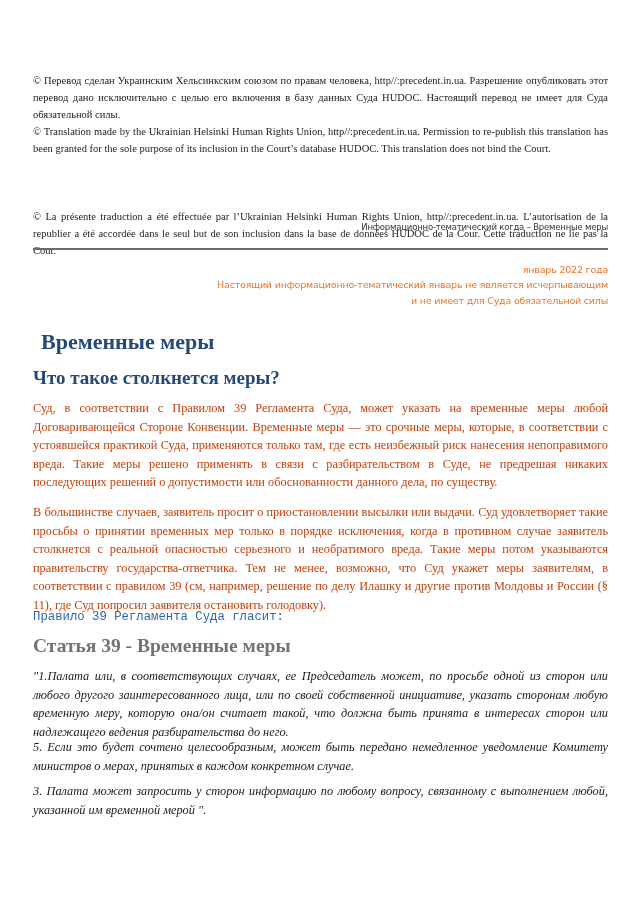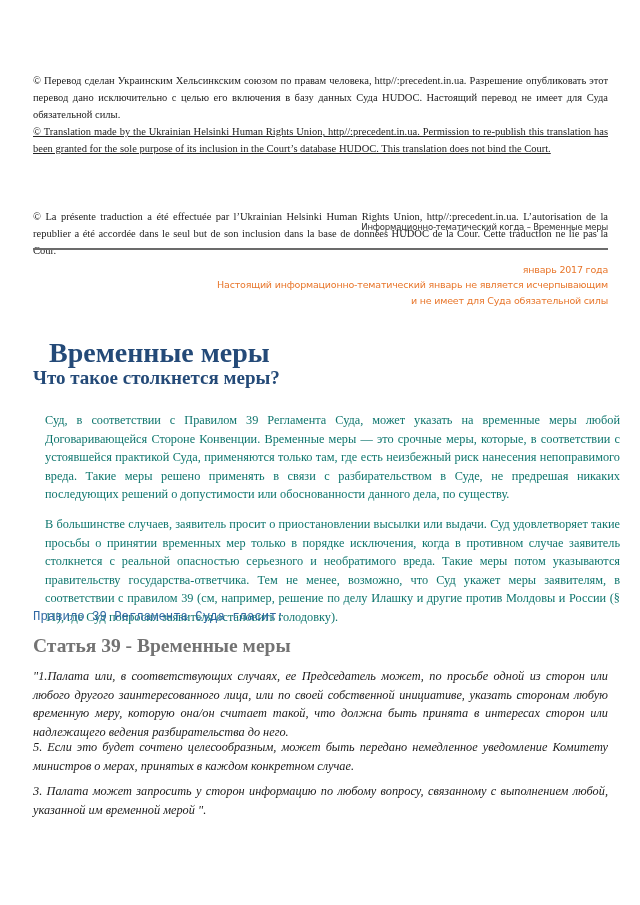--- a/index.html
+++ b/index.html
@@ -14,33 +14,33 @@
       position: absolute; right: 32px; top: 206px;
       font-family: "DejaVu Sans", sans-serif; font-size: 8.5px; color: #333;
       letter-spacing: -0.2px;
     }
     .rule { position: absolute; left: 33px; width: 575px; top: 232px; height: 2px; background: #6b6b6b; }
     .orange {
       position: absolute; right: 32px; font-family: "DejaVu Sans", sans-serif;
       font-size: 9.5px; color: #e8762b; text-align: right; letter-spacing: -0.2px;
     }
     .title {
-      position: absolute; left: 33px; top: 305px; margin: 16px;
-      font-family: "Liberation Serif", serif; font-weight: bold; font-size: 28px;
+      position: absolute; left: 33px; top: 305px; margin: 8px;
+      font-family: "Liberation Serif", serif; font-weight: bold; font-size: 22px;
       color: #244a78;
     }
     .subtitle {
       position: absolute; left: 33px; top: 351px; margin: 0;
       font-family: "Liberation Serif", serif; font-weight: bold; font-size: 19px;
       color: #244a78;
     }
     .para {
-      position: absolute; left: 33px; width: 575px; margin: 12px;
+      position: absolute; left: 33px; width: 575px; margin: 0;
       font-family: "Liberation Serif", serif; font-size: 12.3px; line-height: 18.5px;
-      color: #0f766e; text-align: justify;
+      color: #c2410c; text-align: justify;
     }
     .blue-link {
       position: absolute; left: 33px; top: 594px; margin: 0;
       font-family: Liberation Mono, monospace; font-size: 12.3px; color: #2f67a3;
     }
     .art-title {
       position: absolute; left: 33px; top: 619px; margin: 0;
       font-family: "Liberation Serif", serif; font-weight: bold; font-size: 19.5px; color: #737373;
     }
     .quote {
@@ -48,28 +48,28 @@
       font-family: "Liberation Serif", serif; font-style: italic; font-size: 12.3px;
       line-height: 18.5px; color: #1a1a1a; text-align: justify;
     }
   </style>
 </head>
 <body>
 
 <div class="page">
 
   <p class="notice" style="top:56px;">© Перевод сделан Украинским Хельсинкским союзом по правам человека, http//:precedent.in.ua. Разрешение опубликовать этот перевод дано исключительно с целью его включения в базу данных Суда HUDOC. Настоящий перевод не имеет для Суда обязательной силы.</p>
-  <p class="notice" style="top:107px;text-decoration:underline;">© Translation made by the Ukrainian Helsinki Human Rights Union, http//:precedent.in.ua. Permission to re-publish this translation has been granted for the sole purpose of its inclusion in the Court’s database HUDOC. This translation does not bind the Court.</p>
+  <p class="notice" style="top:107px;">© Translation made by the Ukrainian Helsinki Human Rights Union, http//:precedent.in.ua. Permission to re-publish this translation has been granted for the sole purpose of its inclusion in the Court’s database HUDOC. This translation does not bind the Court.</p>
   <p class="notice" style="top:148px;margin-top:44px;">© La présente traduction a été effectuée par l’Ukrainian Helsinki Human Rights Union, http//:precedent.in.ua. L’autorisation de la republier a été accordée dans le seul but de son inclusion dans la base de données HUDOC de la Cour. Cette traduction ne lie pas la Cour.</p>
 
   <div class="running-header">Информационно-тематический когда – Временные меры</div>
 
   <div class="rule"></div>
 
-  <div class="orange" style="top:248px;">январь 2017 года</div>
+  <div class="orange" style="top:248px;">январь 2022 года</div>
   <div class="orange" style="top:263px;">Настоящий информационно-тематический январь не является исчерпывающим</div>
   <div class="orange" style="top:279px;text-align:right;">и не имеет для Суда обязательной силы</div>
 
   <h1 class="title">Временные меры</h1>
   <h2 class="subtitle">Что такое столкнется меры?</h2>
 
   <p class="para" style="top:383px;">Суд, в соответствии с Правилом 39 Регламента Суда, может указать на временные меры любой Договаривающейся Стороне Конвенции. Временные меры — это срочные меры, которые, в соответствии с устоявшейся практикой Суда, применяются только там, где есть неизбежный риск нанесения непоправимого вреда. Такие меры решено применять в связи с разбирательством в Суде, не предрешая никаких последующих решений о допустимости или обоснованности данного дела, по существу.</p>
   <p class="para" style="top:487px;">В большинстве случаев, заявитель просит о приостановлении высылки или выдачи. Суд удовлетворяет такие просьбы о принятии временных мер только в порядке исключения, когда в противном случае заявитель столкнется с реальной опасностью серьезного и необратимого вреда. Такие меры потом указываются правительству государства-ответчика. Тем не менее, возможно, что Суд укажет меры заявителям, в соответствии с правилом 39 (см, например, решение по делу Илашку и другие против Молдовы и России (§ 11), где Суд попросил заявителя остановить голодовку).</p>
 
   <p class="blue-link">Правило 39 Регламента Суда гласит:</p>

